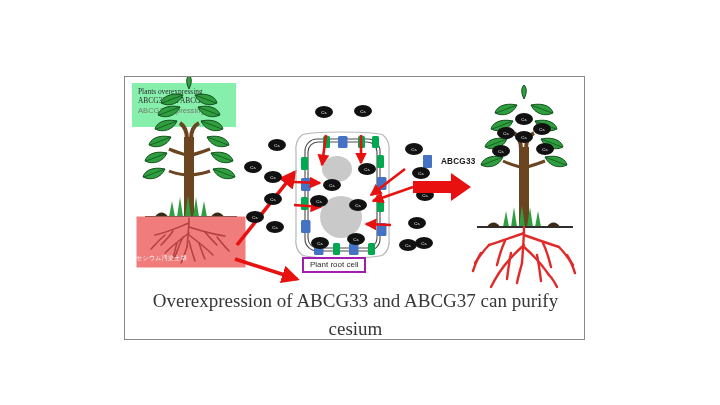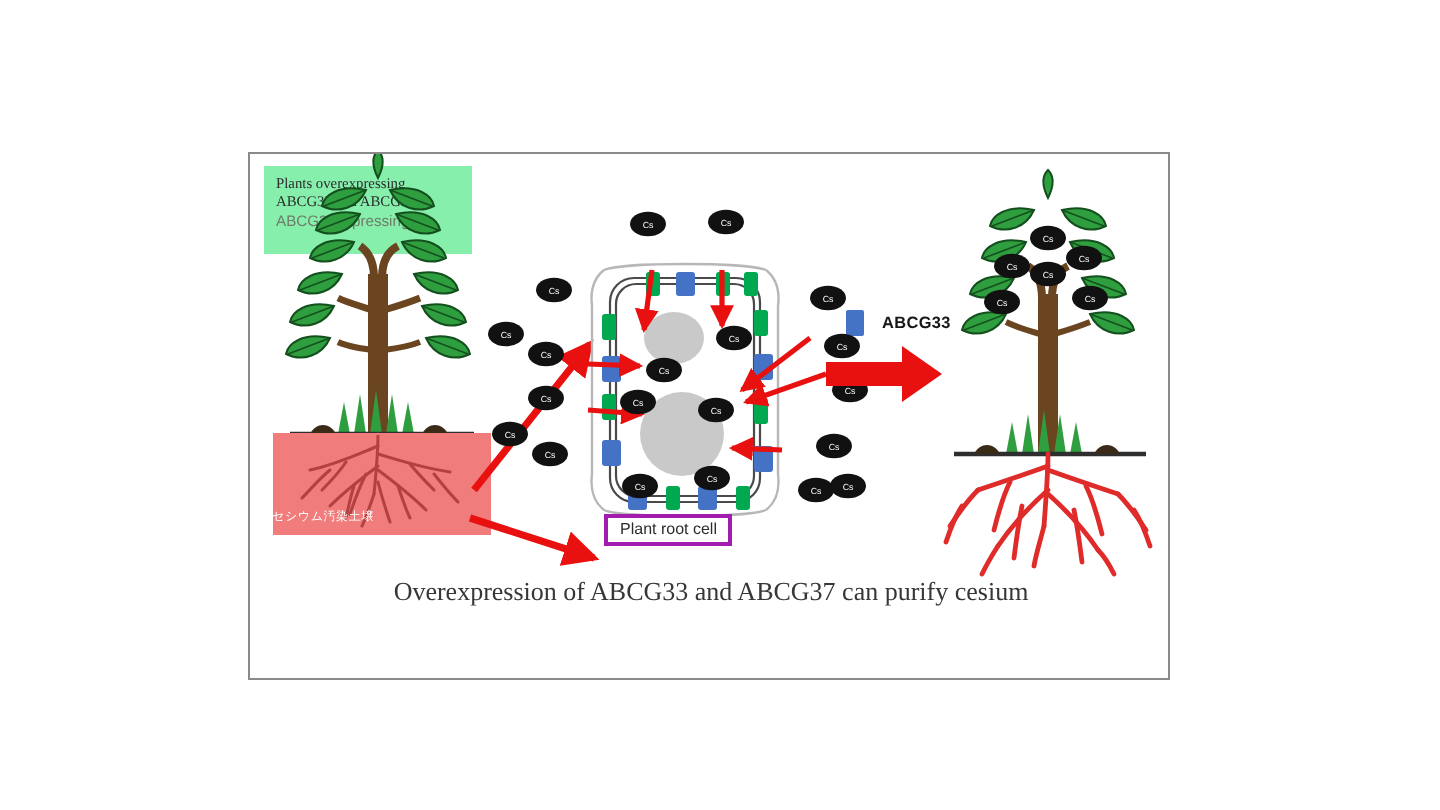--- a/index.html
+++ b/index.html
@@ -68,21 +68,21 @@
     letter-spacing:.2px;
   }
 
   
   #caption{
     position:absolute;
     left:12px; top:210px;
     width:437px;
     text-align:center;
     font-family:"Liberation Serif", serif;
-    font-size:13px;
+    font-size:19px;
     color:#373737;
     line-height:1.45;
   }
 
   
   #root-cell-label{
     position:absolute;
     left:177px; top:180px;
     padding:1px 6px 2px 6px;
     border:2px solid #a21caf;

